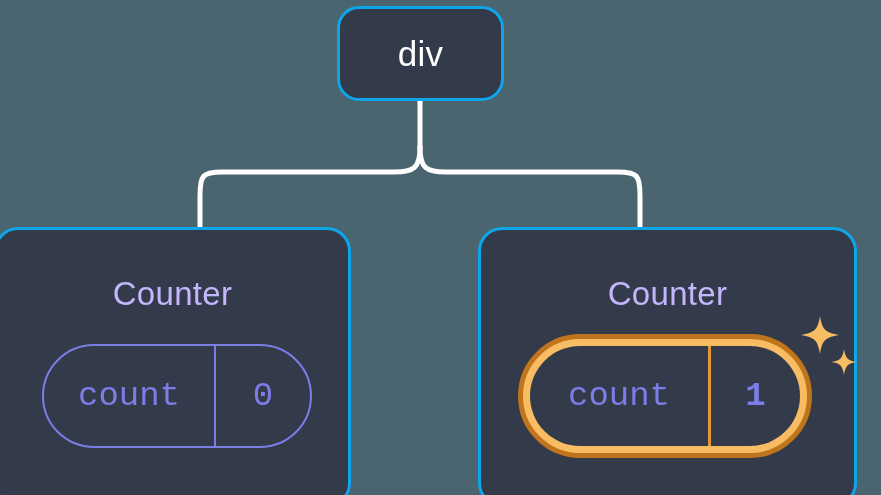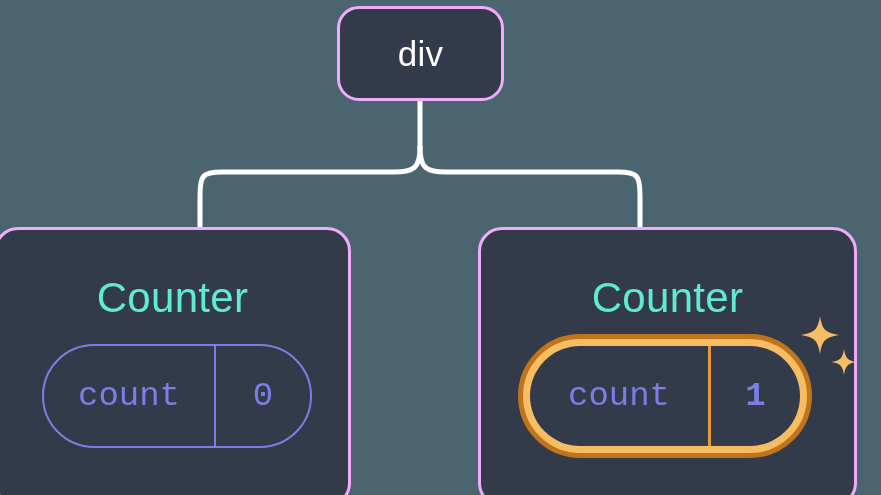--- a/index.html
+++ b/index.html
@@ -29,21 +29,21 @@
     width: 881px;
     height: 495px;
     pointer-events: none;
   }
 
   
   .node {
     position: absolute;
     box-sizing: border-box;
     background: #333b4a;
-    border: 3px solid #f0abfc;
+    border: 3px solid #0ea5e9;
     border-radius: 22px;
   }
 
   
   #node-div {
     left: 337px;
     top: 6px;
     width: 167px;
     height: 95px;
     display: flex;
@@ -70,22 +70,22 @@
     width: 357px;
     height: 280px;
   }
   #node-counter-right {
     left: 478px;
     top: 227px;
     width: 379px;
     height: 280px;
   }
   .card .node-title {
-    color: #5eead4;
-    font-size: 42px;
+    color: #c4b5fd;
+    font-size: 33px;
     line-height: 1;
     letter-spacing: 0.3px;
     margin-top: 47px;
   }
 
   
   .pill-wrap {
     position: absolute;
     display: flex;
     align-items: center;

